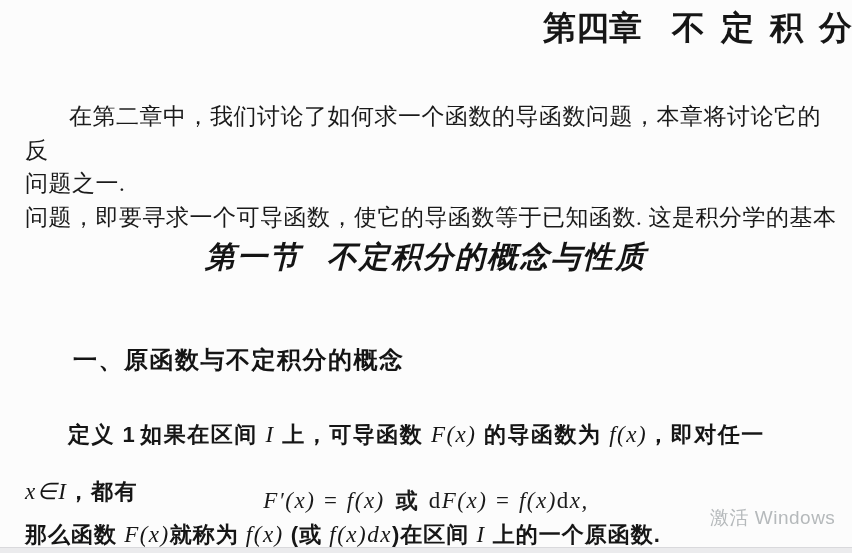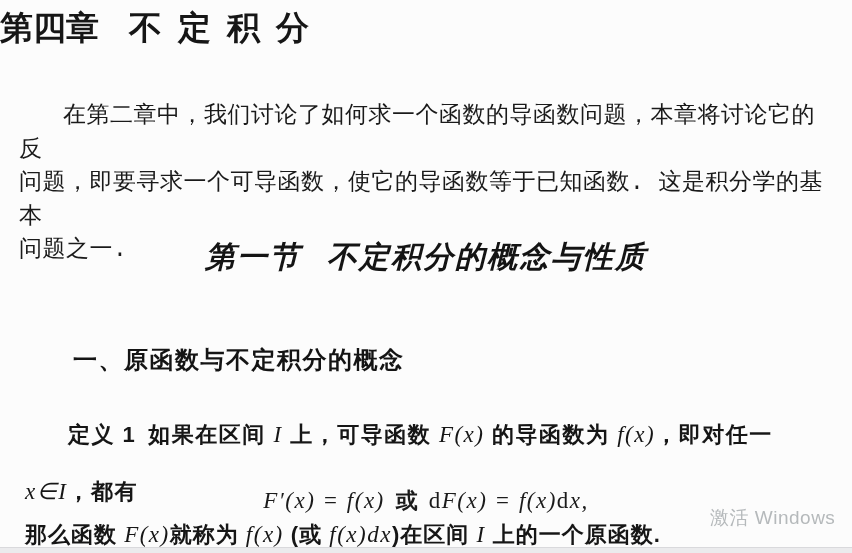--- a/index.html
+++ b/index.html
@@ -12,42 +12,41 @@
     font-family: "Liberation Serif", serif;
     color: #1b1b1b;
   }
 
   
   .chapter-title {
     position: absolute;
     top: 8px;
     left: 0;
     width: 100%;
-    text-align: left;
+    text-align: right;
     font-family: "Liberation Sans", sans-serif;
     font-weight: 700;
     font-size: 33px;
     line-height: 40px;
     color: #161616;
     white-space: nowrap;
   }
   .chapter-title .chapter-label { margin-right: 30px; }
   .chapter-title .chapter-name { letter-spacing: 16px; margin-right: -16px; }
 
   
   .intro {
     position: absolute;
     top: 100px;
-    left: 19px;
+    left: 25px;
     width: 815px;
     font-size: 23px;
     line-height: 33.5px;
     letter-spacing: 0.5px;
     color: #1a1a1a;
-    font-family: Liberation Mono, monospace;
   }
   .intro .first-line { text-indent: 44px; }
 
   
   .section-title {
     position: absolute;
     top: 237px;
     left: 0;
     width: 100%;
     text-align: center;
@@ -80,21 +79,21 @@
     left: 25px;
     font-family: "Liberation Sans", sans-serif;
     font-weight: 700;
     font-size: 22px;
     letter-spacing: 1.5px;
     color: #161616;
     white-space: nowrap;
   }
   .def-line1 { top: 420px; padding-left: 43px; }
   .def-line2 { top: 453px; margin-top: 24px; }
-  .def-term { margin-right: 12px; }
+  .def-term { margin-right: 4px; }
 
   
   .math {
     font-family: "Liberation Serif", serif;
     font-style: italic;
     font-weight: 400;
     letter-spacing: 1.5px;
     font-size: 23px;
   }
   .rom { font-style: normal; }
@@ -157,22 +156,22 @@
 </style>
 </head>
 <body>
 
 <div class="page">
 
   <div class="chapter-title"><span class="chapter-label">第四章</span><span class="chapter-name">不定积分</span></div>
 
   <div class="intro">
     <div class="first-line">在第二章中，我们讨论了如何求一个函数的导函数问题，本章将讨论它的反</div>
+    <div>问题之一.</div>
     <div>问题，即要寻求一个可导函数，使它的导函数等于已知函数. 这是积分学的基本</div>
-    <div>问题之一.</div>
   </div>
 
   <div class="section-title"><span class="section-number">第一节</span><span>不定积分的概念与性质</span></div>
 
   <div class="subsection-title">一、原函数与不定积分的概念</div>
 
   <div class="def-text def-line1"><span class="def-term">定义 1</span><span>如果在区间 </span><span class="math">I</span><span> 上，可导函数 </span><span class="math">F(x)</span><span> 的导函数为 </span><span class="math">f(x)</span><span>，即对任一</span></div>
 
   <div class="def-text def-line2"><span class="math">x∈I</span><span>，都有</span></div>
 

